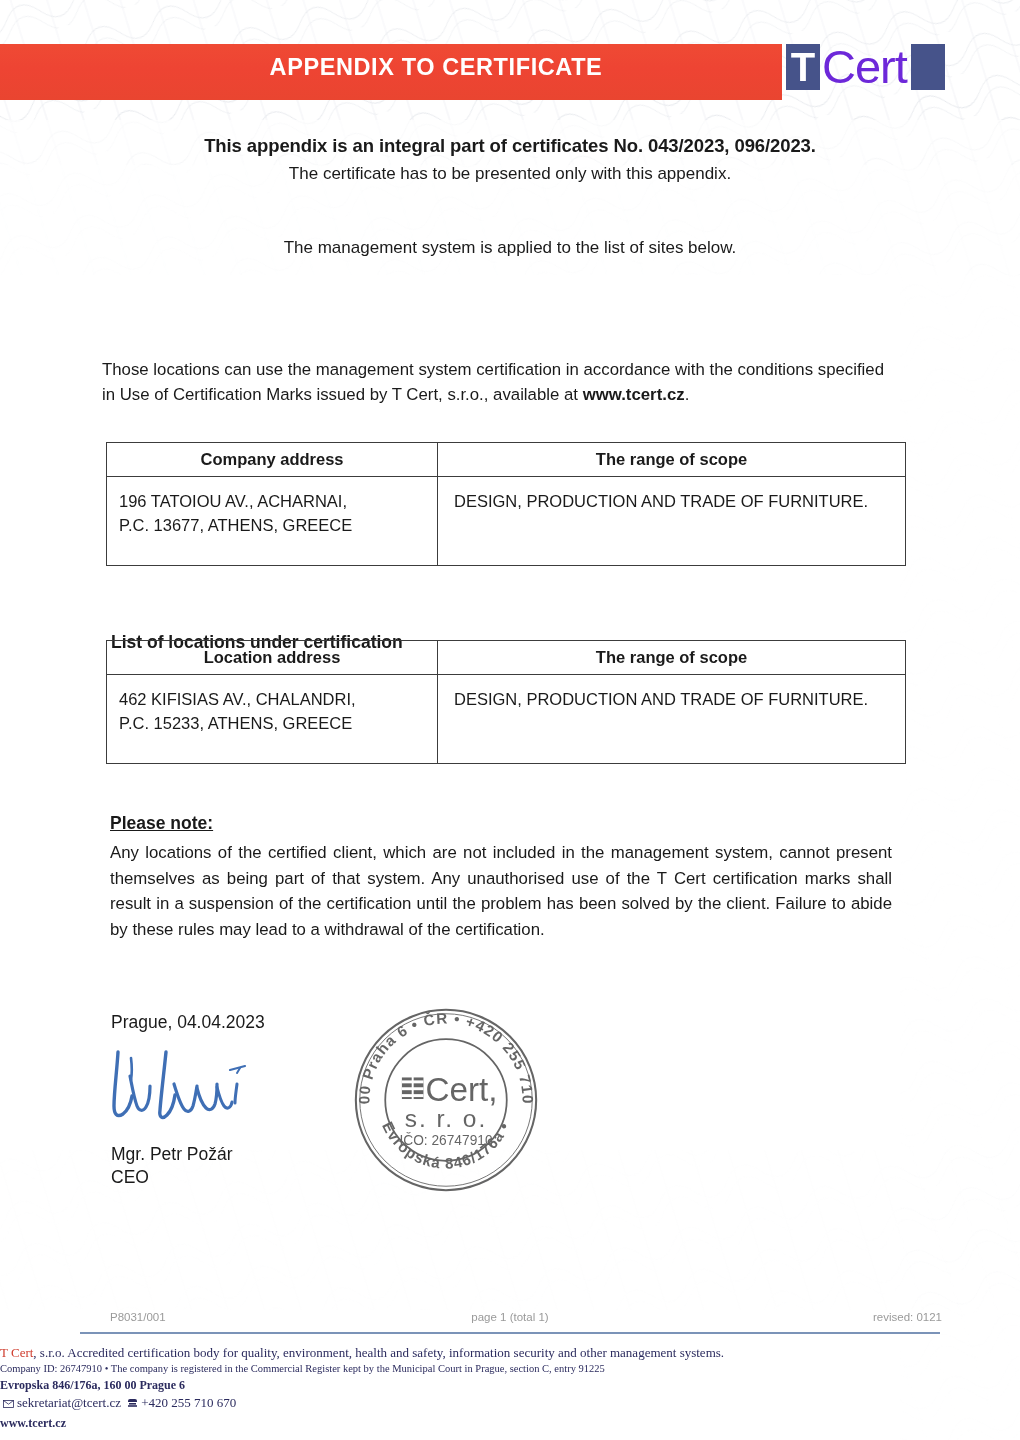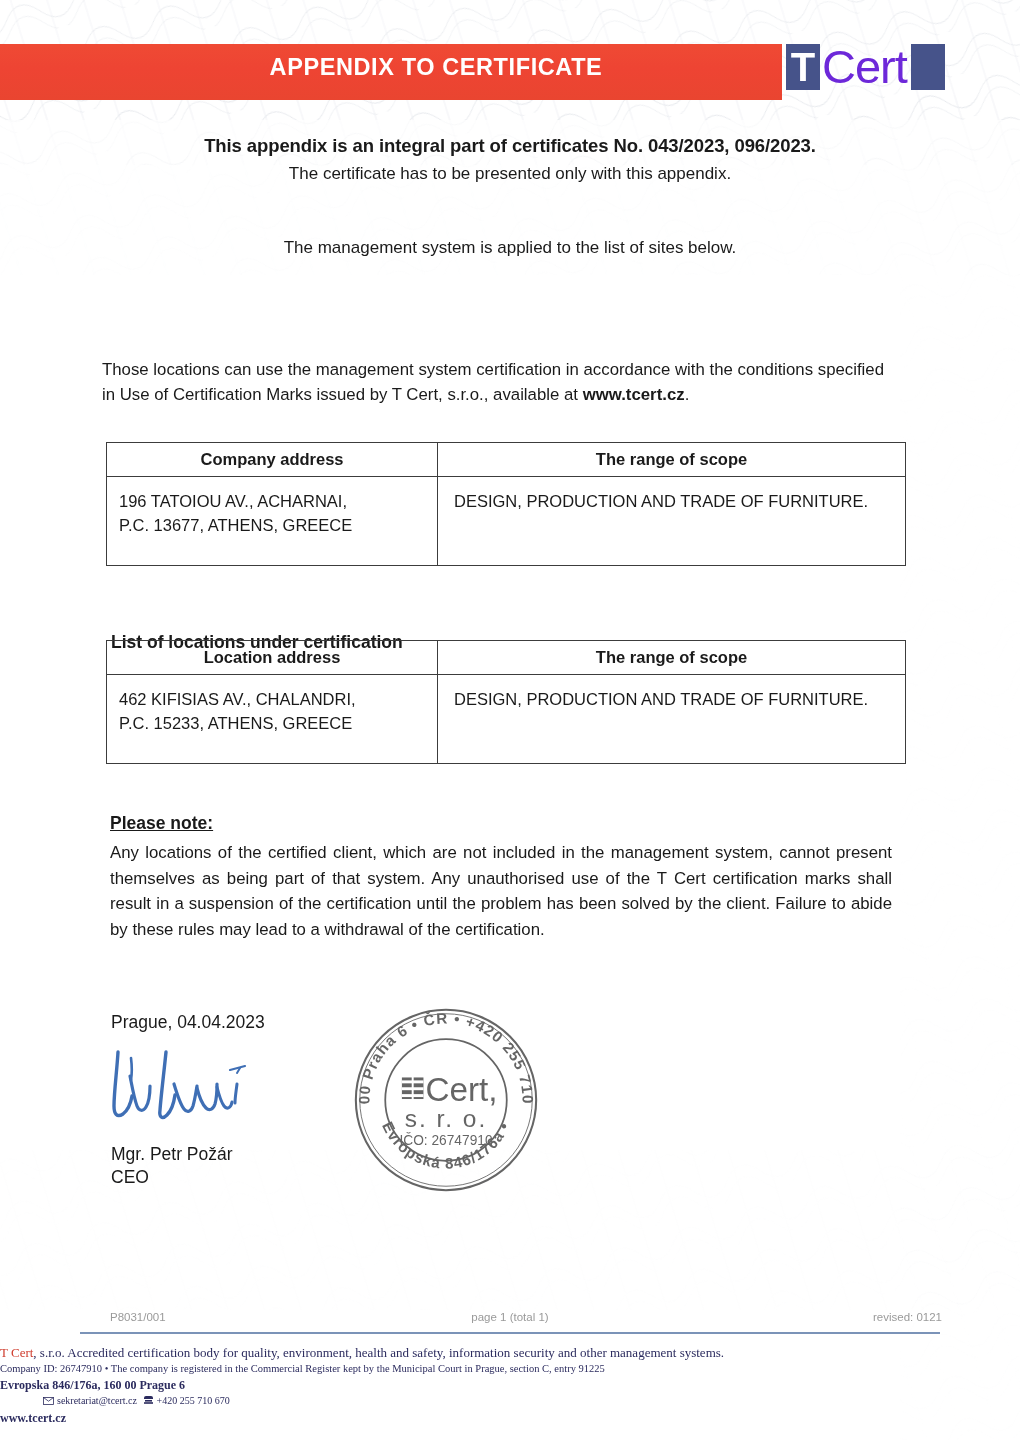--- a/index.html
+++ b/index.html
@@ -238,21 +238,21 @@
     left: 0; top: 1345px;
     width: 1020px;
     text-align: left;
     font-family: "Liberation Serif", serif;
     color: #2b2b5e;
   }
   .foot-l1 { font-size: 13px; }
   .foot-l1 .red { color: #cf3b2c; }
   .foot-l2 { font-size: 10.5px; margin-top: 2px; }
   .foot-l3 { font-size: 12px; font-weight: bold; margin-top: 4px; }
-  .foot-l4 { font-size: 10px; margin-top: 2px; margin-left: 40px; }
+  .foot-l4 { font-size: 13px; margin-top: 2px; }
   .foot-l5 { font-size: 12px; font-weight: bold; margin-top: 4px; }
   .ficon { display:inline-block; vertical-align:-1px; margin:0 3px; }
 </style>
 </head>
 <body>
 
 <svg class="guilloche" viewBox="0 0 1020 1440" preserveAspectRatio="none">
   <defs>
     <pattern id="gl" width="70" height="44" patternUnits="userSpaceOnUse" patternTransform="rotate(-17)">
       <path d="M0 22 Q17 0 35 22 T70 22" fill="none" stroke="#b9bfcb" stroke-width="0.6"></path>

